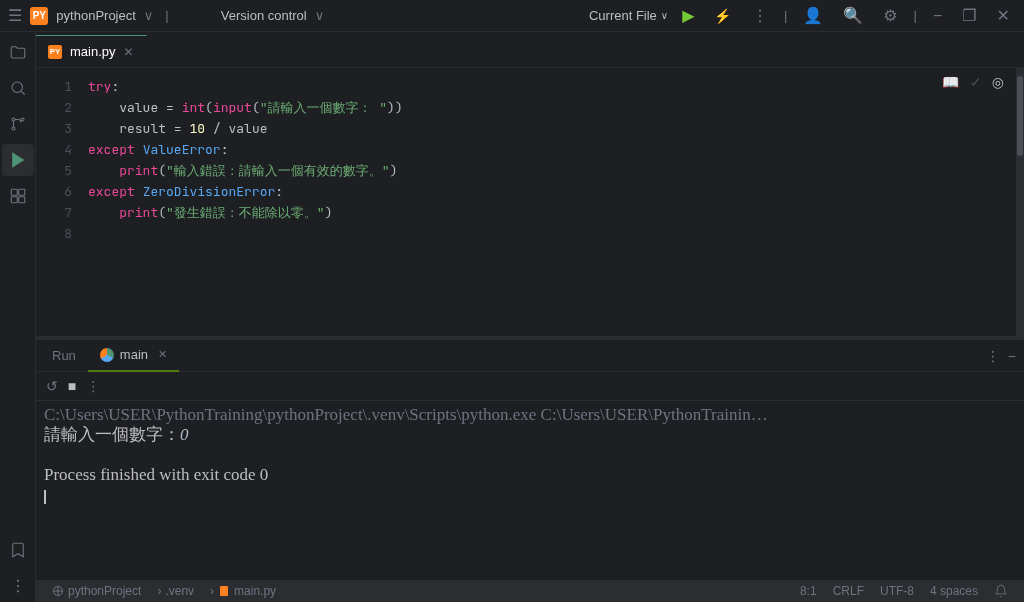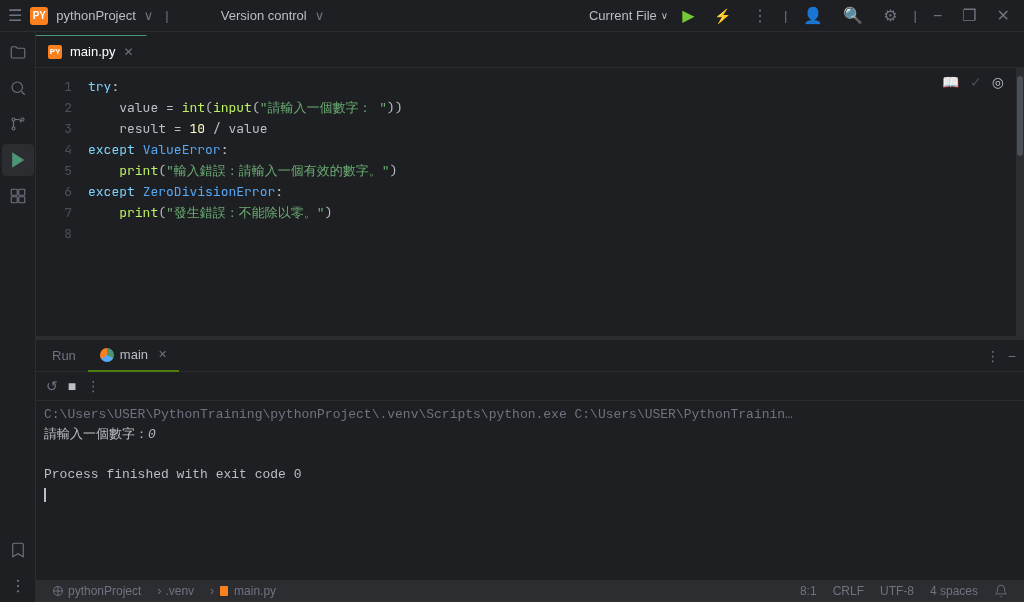--- a/index.html
+++ b/index.html
@@ -199,22 +199,22 @@
       padding: 8px 0 8px 8px;
       font-family: 'JetBrains Mono', 'Consolas', monospace;
       font-size: 13px;
       line-height: 1.6;
       overflow: auto;
       color: #bcbec4;
     }
     .code-line { height: 21px; line-height: 21px; white-space: nowrap; }
 
     
-    .kw { color: #7dd3fc; } 
-    .fn { color: #bef264; } 
+    .kw { color: #ec4899; } 
+    .fn { color: #ec4899; } 
     .str { color: #6aab73; } 
     .var { color: #bcbec4; }
     .num { color: #fef9c3; }
     .op { color: #bcbec4; }
     .err-class { color: #56a8f5; }
 
     
     #editor-area .scrollbar {
       width: 8px;
       background: #2b2d30;
@@ -300,22 +300,22 @@
       color: #6f7380;
       font-size: 14px;
       cursor: pointer;
       padding: 2px;
     }
 
     
     #run-output {
       flex: 1;
       padding: 4px 8px;
-      font-family: Liberation Mono, monospace;
-      font-size: 13px;
+      font-family: Liberation Serif, serif;
+      font-size: 17px;
       line-height: 1.6;
       overflow-y: auto;
       color: #bcbec4;
     }
     .output-line { min-height: 20px; line-height: 20px; }
     .output-cursor { display: inline-block; width: 2px; height: 14px; background: #bcbec4; vertical-align: text-bottom; }
 
     
     #status-bar {
       height: 22px;

